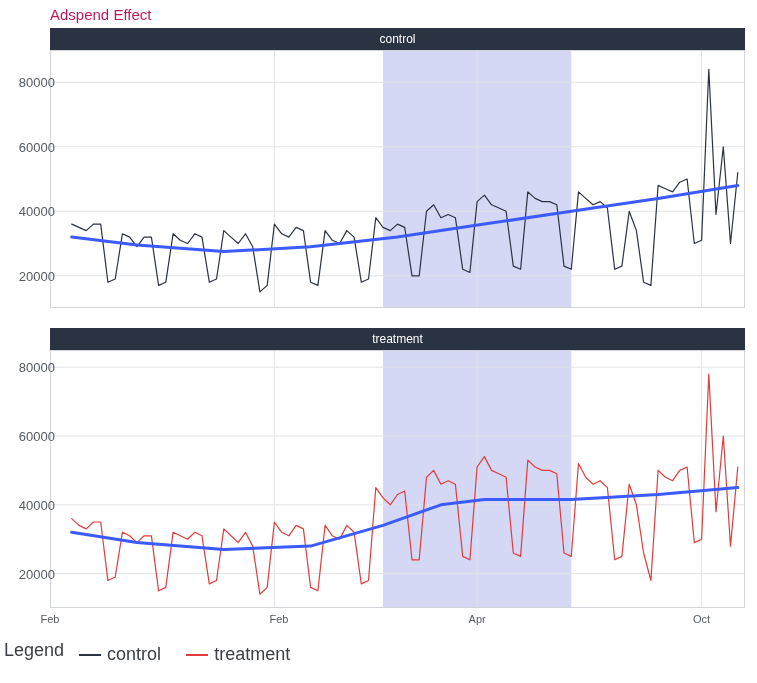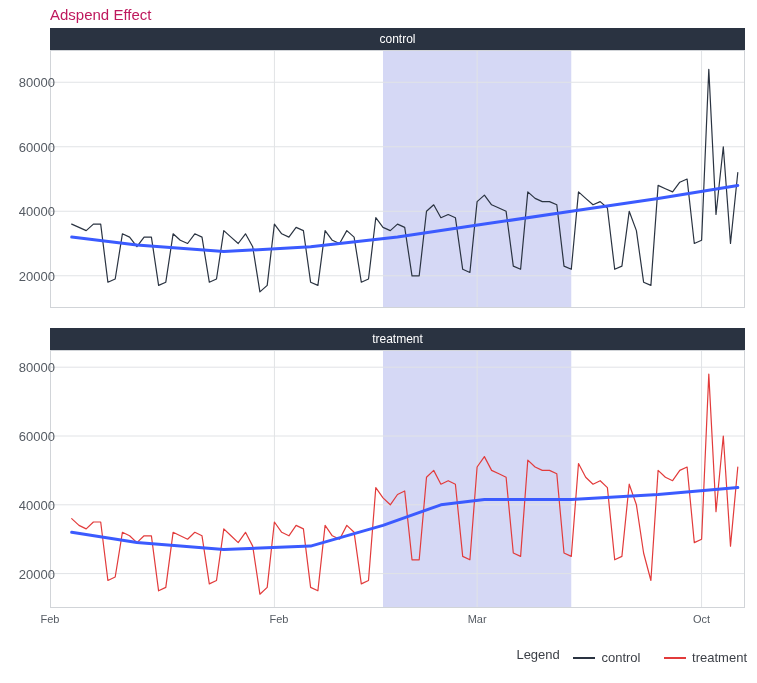--- a/index.html
+++ b/index.html
@@ -60,22 +60,22 @@
     bottom: 58px;
     font-size: 11px;
     color: #555b63;
     transform: translateX(-50%);
     text-align: center;
   }
 
   .legend {
     position: absolute;
     left: 4px; right: 0; bottom: 18px;
-    text-align: right;
-    font-size: 13px;
+    text-align: left;
+    font-size: 18px;
     color: #3b3f46;
   }
   .legend-item {
     display: inline-flex;
     align-items: center;
     margin: 0 10px;
   }
   .legend-swatch {
     display: inline-block;
     width: 22px;
@@ -142,21 +142,21 @@
   <div id="yticks-bot">
       <div class="ytick" style="top:573.6px">20000</div>
       <div class="ytick" style="top:504.8px">40000</div>
       <div class="ytick" style="top:436px">60000</div>
       <div class="ytick" style="top:367.2px">80000</div>
     </div>
 
   <div id="xticks">
       <div class="xtick" style="left:50px">Feb</div>
       <div class="xtick" style="left:279px">Feb</div>
-      <div class="xtick" style="left:477.1354166666667px">Mar</div>
+      <div class="xtick" style="left:477.1354166666667px">Apr</div>
       <div class="xtick" style="left:701.5625px">Oct</div>
     </div>
 
   <div class="legend">
     <span>Legend</span>
     <span class="legend-item">
       <span class="legend-swatch" id="sw0" style="border-top-color: rgb(42, 51, 65);"></span>
       <span>control</span>
     </span>
     <span class="legend-item">

